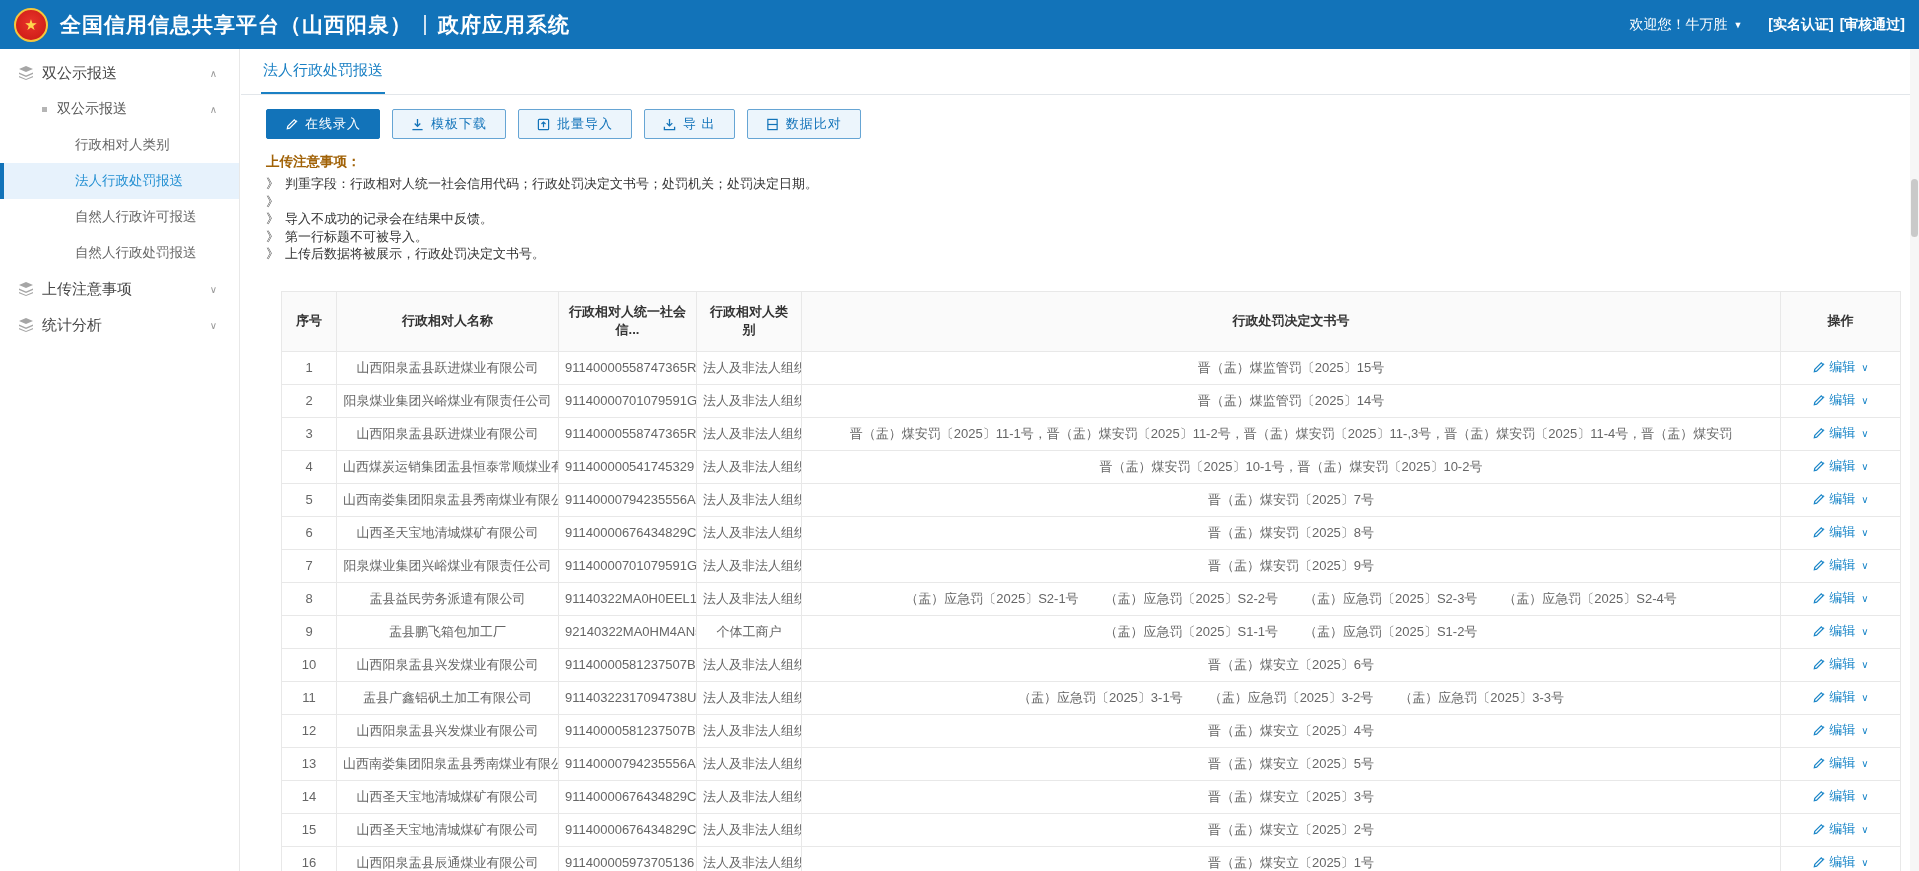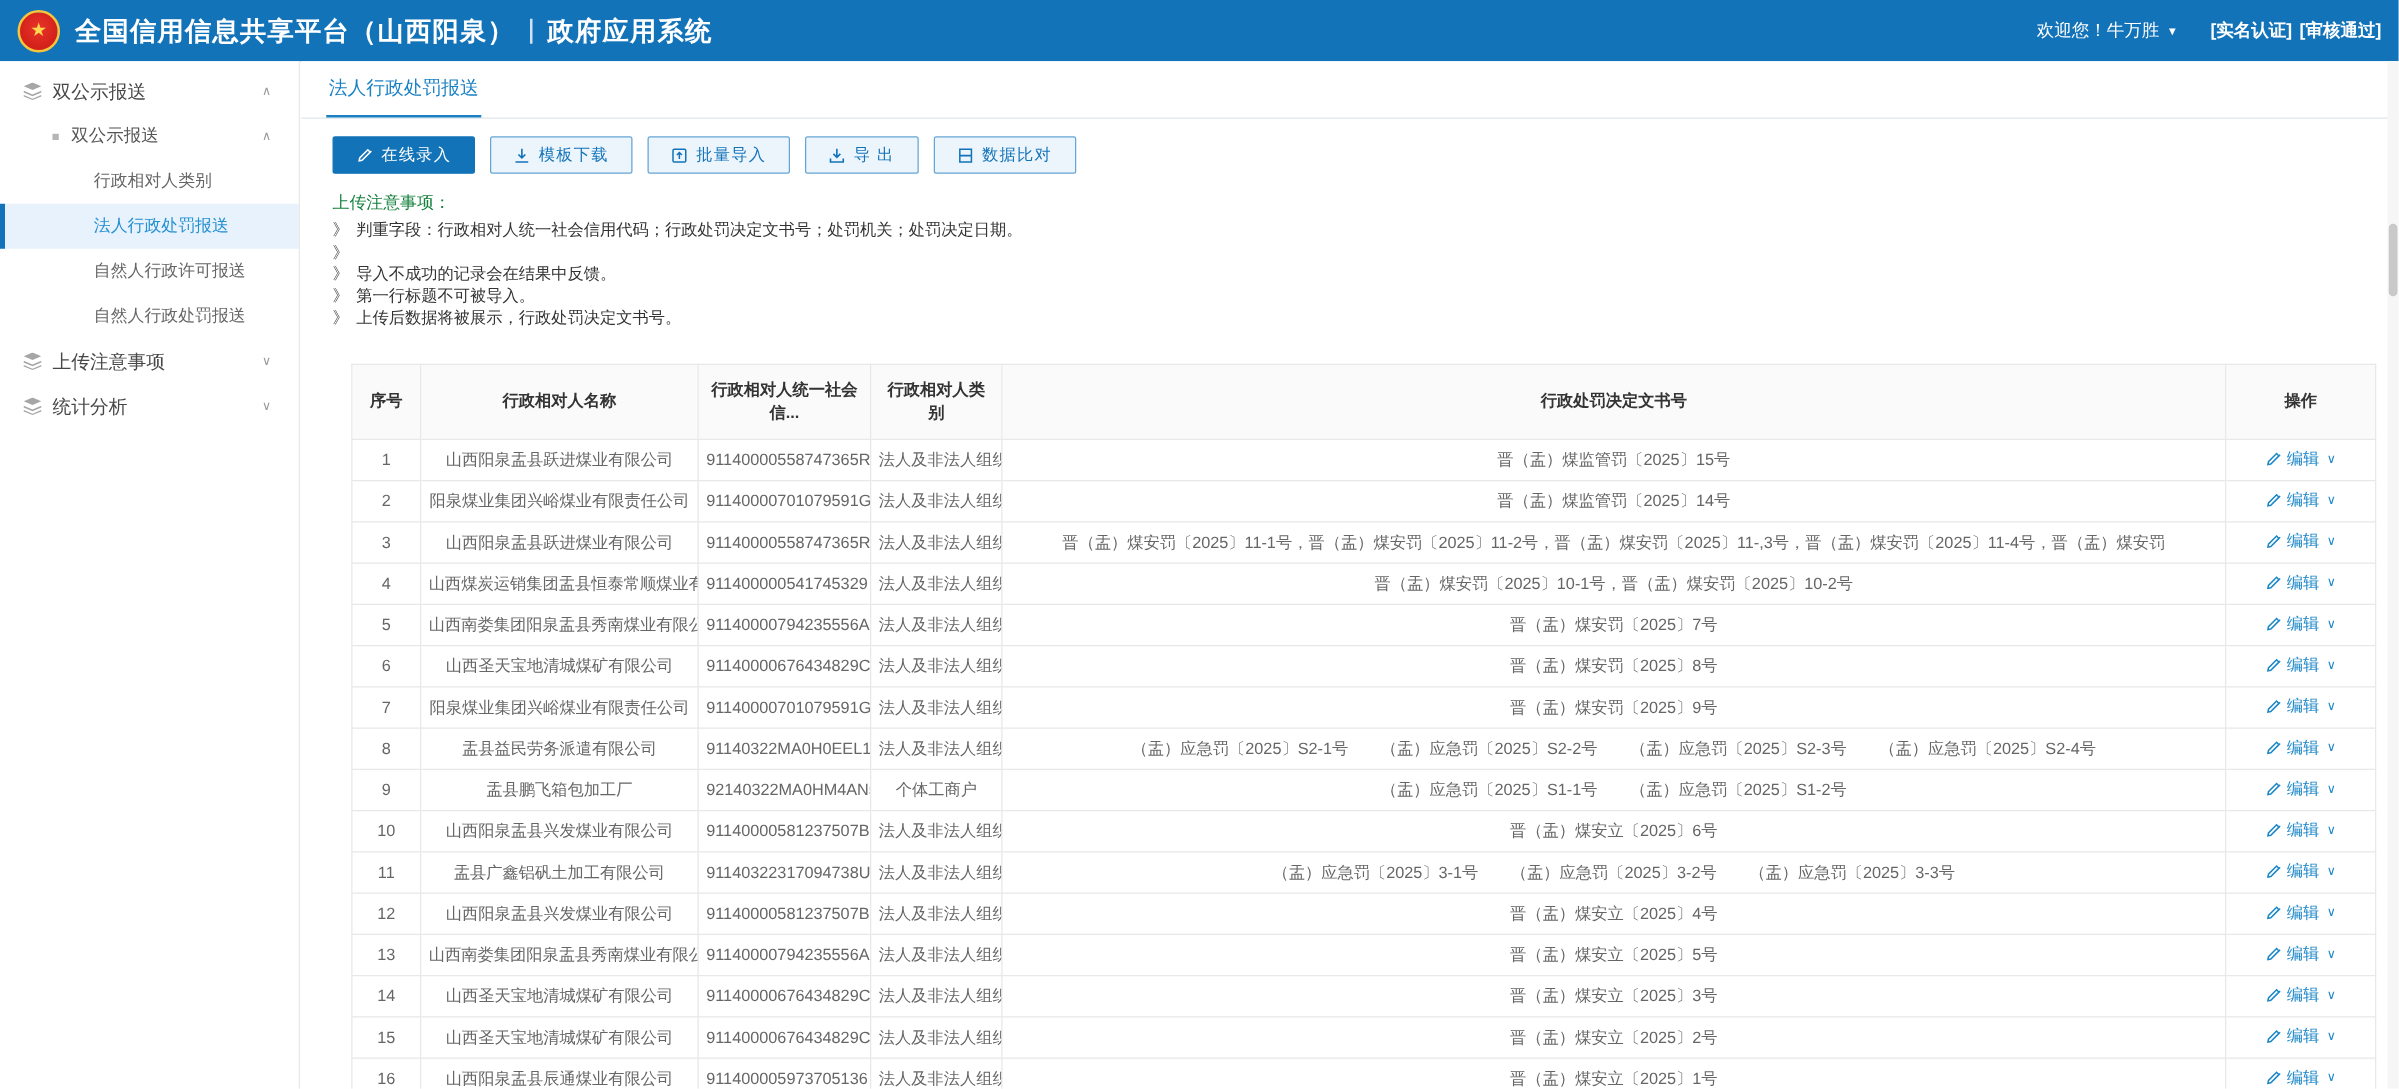--- a/index.html
+++ b/index.html
@@ -42,21 +42,21 @@
 
   .content { padding:14px 0 0 25px; }
   .toolbar { display:flex; gap:12px; }
   .btn { height:30px; padding:0 18px; font-size:13px; display:inline-flex; align-items:center; gap:7px;
     border:1px solid #66a5d4; border-radius:2px; background:#ecf5fc; color:#1273b9; cursor:pointer;
     font-family:inherit; letter-spacing:1px; }
   .btn.primary { background:#1273b9; border-color:#1273b9; color:#fff; }
   .btn svg { display:block; }
 
   .notes { margin-top:14px; color:#333; }
-  .notes-title { font-size:13.5px; font-weight:normal; color:#15803d; margin-bottom:4px; }
+  .notes-title { font-size:13.5px; font-weight:bold; color:#a16207; margin-bottom:4px; }
   .note-line { font-size:13px; line-height:17.5px; display:flex; }
   .note-line .bullet { margin-right:6px; color:#444; }
 
   
   .table-wrap { margin-top:28px; margin-left:15px; width:1620px; }
   table { border-collapse:collapse; table-layout:fixed; width:1620px; font-size:13px; }
   th, td { border:1px solid #e8e8e8; text-align:center; overflow:hidden; }
   thead th { height:60px; background:#fafafa; color:#333; font-weight:bold; font-size:13px;
     padding:0 8px; line-height:18px; }
   tbody td { height:33px; color:#666; white-space:nowrap; padding:0 6px; }

